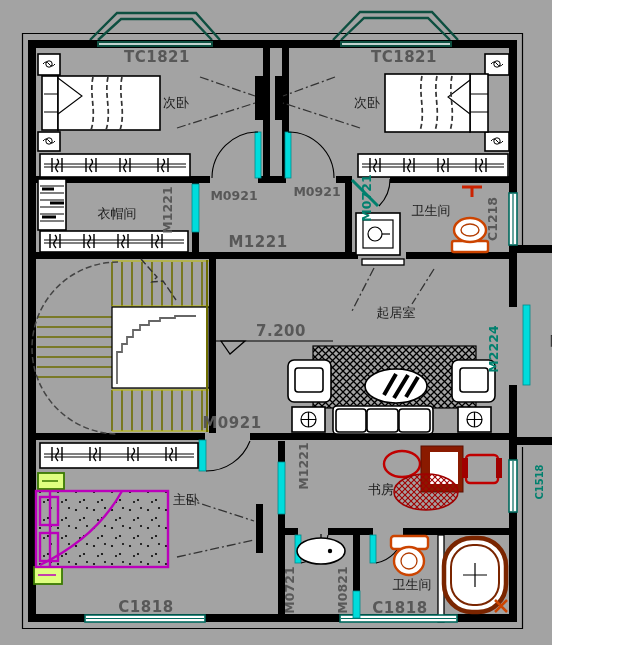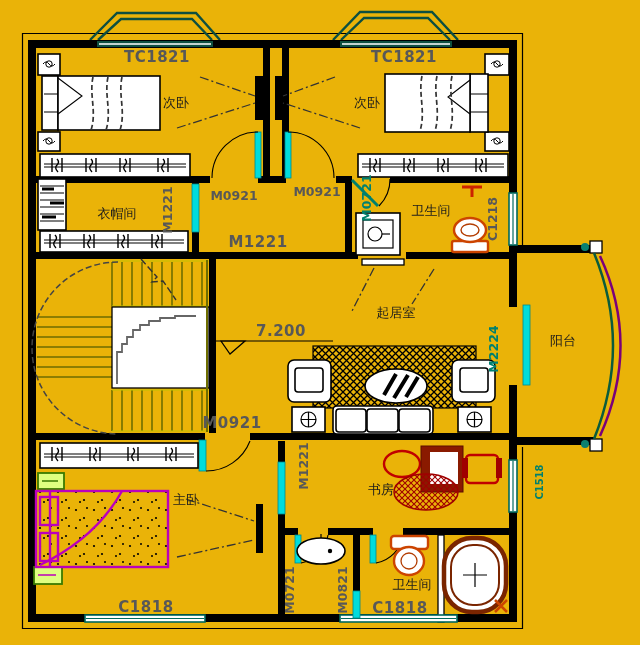--- a/index.html
+++ b/index.html
@@ -4,21 +4,21 @@
 <style>
   :root{
     --wall:#000000; --door-cyan:#00dcdc; --door-teal:#00806e; --window-teal:#006a5e;
     --stair-olive:#6e6e00; --stair-accent:#c2c200; --bed-magenta:#bb00bb;
     --furniture-red:#c00000; --furniture-darkred:#8a1a00; --fixture-orange:#cc4400;
     --tub-brown:#7a2500; --balcony-green:#0a5c3c; --balcony-magenta:#7a007a;
     --bay-green:#0d4f40; --table-green:#3a7a00; --table-green-fill:#dfff80;
     --label-gray:#585858; --ink:#000000;
   }
   html,body{margin:0;padding:0;background:#fff}
-  .plan{position:relative;width:640px;height:645px;background:#eab308;overflow:hidden}
+  .plan{position:relative;width:552px;height:645px;background:#a3a3a3;overflow:hidden}
   svg{position:absolute;left:0;top:0}
   .wall{fill:var(--wall)}
   .thin{fill:#fff;stroke:var(--ink);stroke-width:1.3}
   .line{fill:none;stroke:var(--ink);stroke-width:1.2}
   .furn{fill:#fff;stroke:var(--ink);stroke-width:1.6}
   .arc{fill:none;stroke:var(--ink);stroke-width:1.1}
   .leaf{fill:var(--door-cyan);stroke:#008a8a;stroke-width:.8}
   .win{fill:#fff;stroke:var(--window-teal);stroke-width:1.6}
   .winline{fill:none;stroke:var(--window-teal);stroke-width:1.2}
   .olive{fill:none;stroke:var(--stair-olive);stroke-width:1.6}

